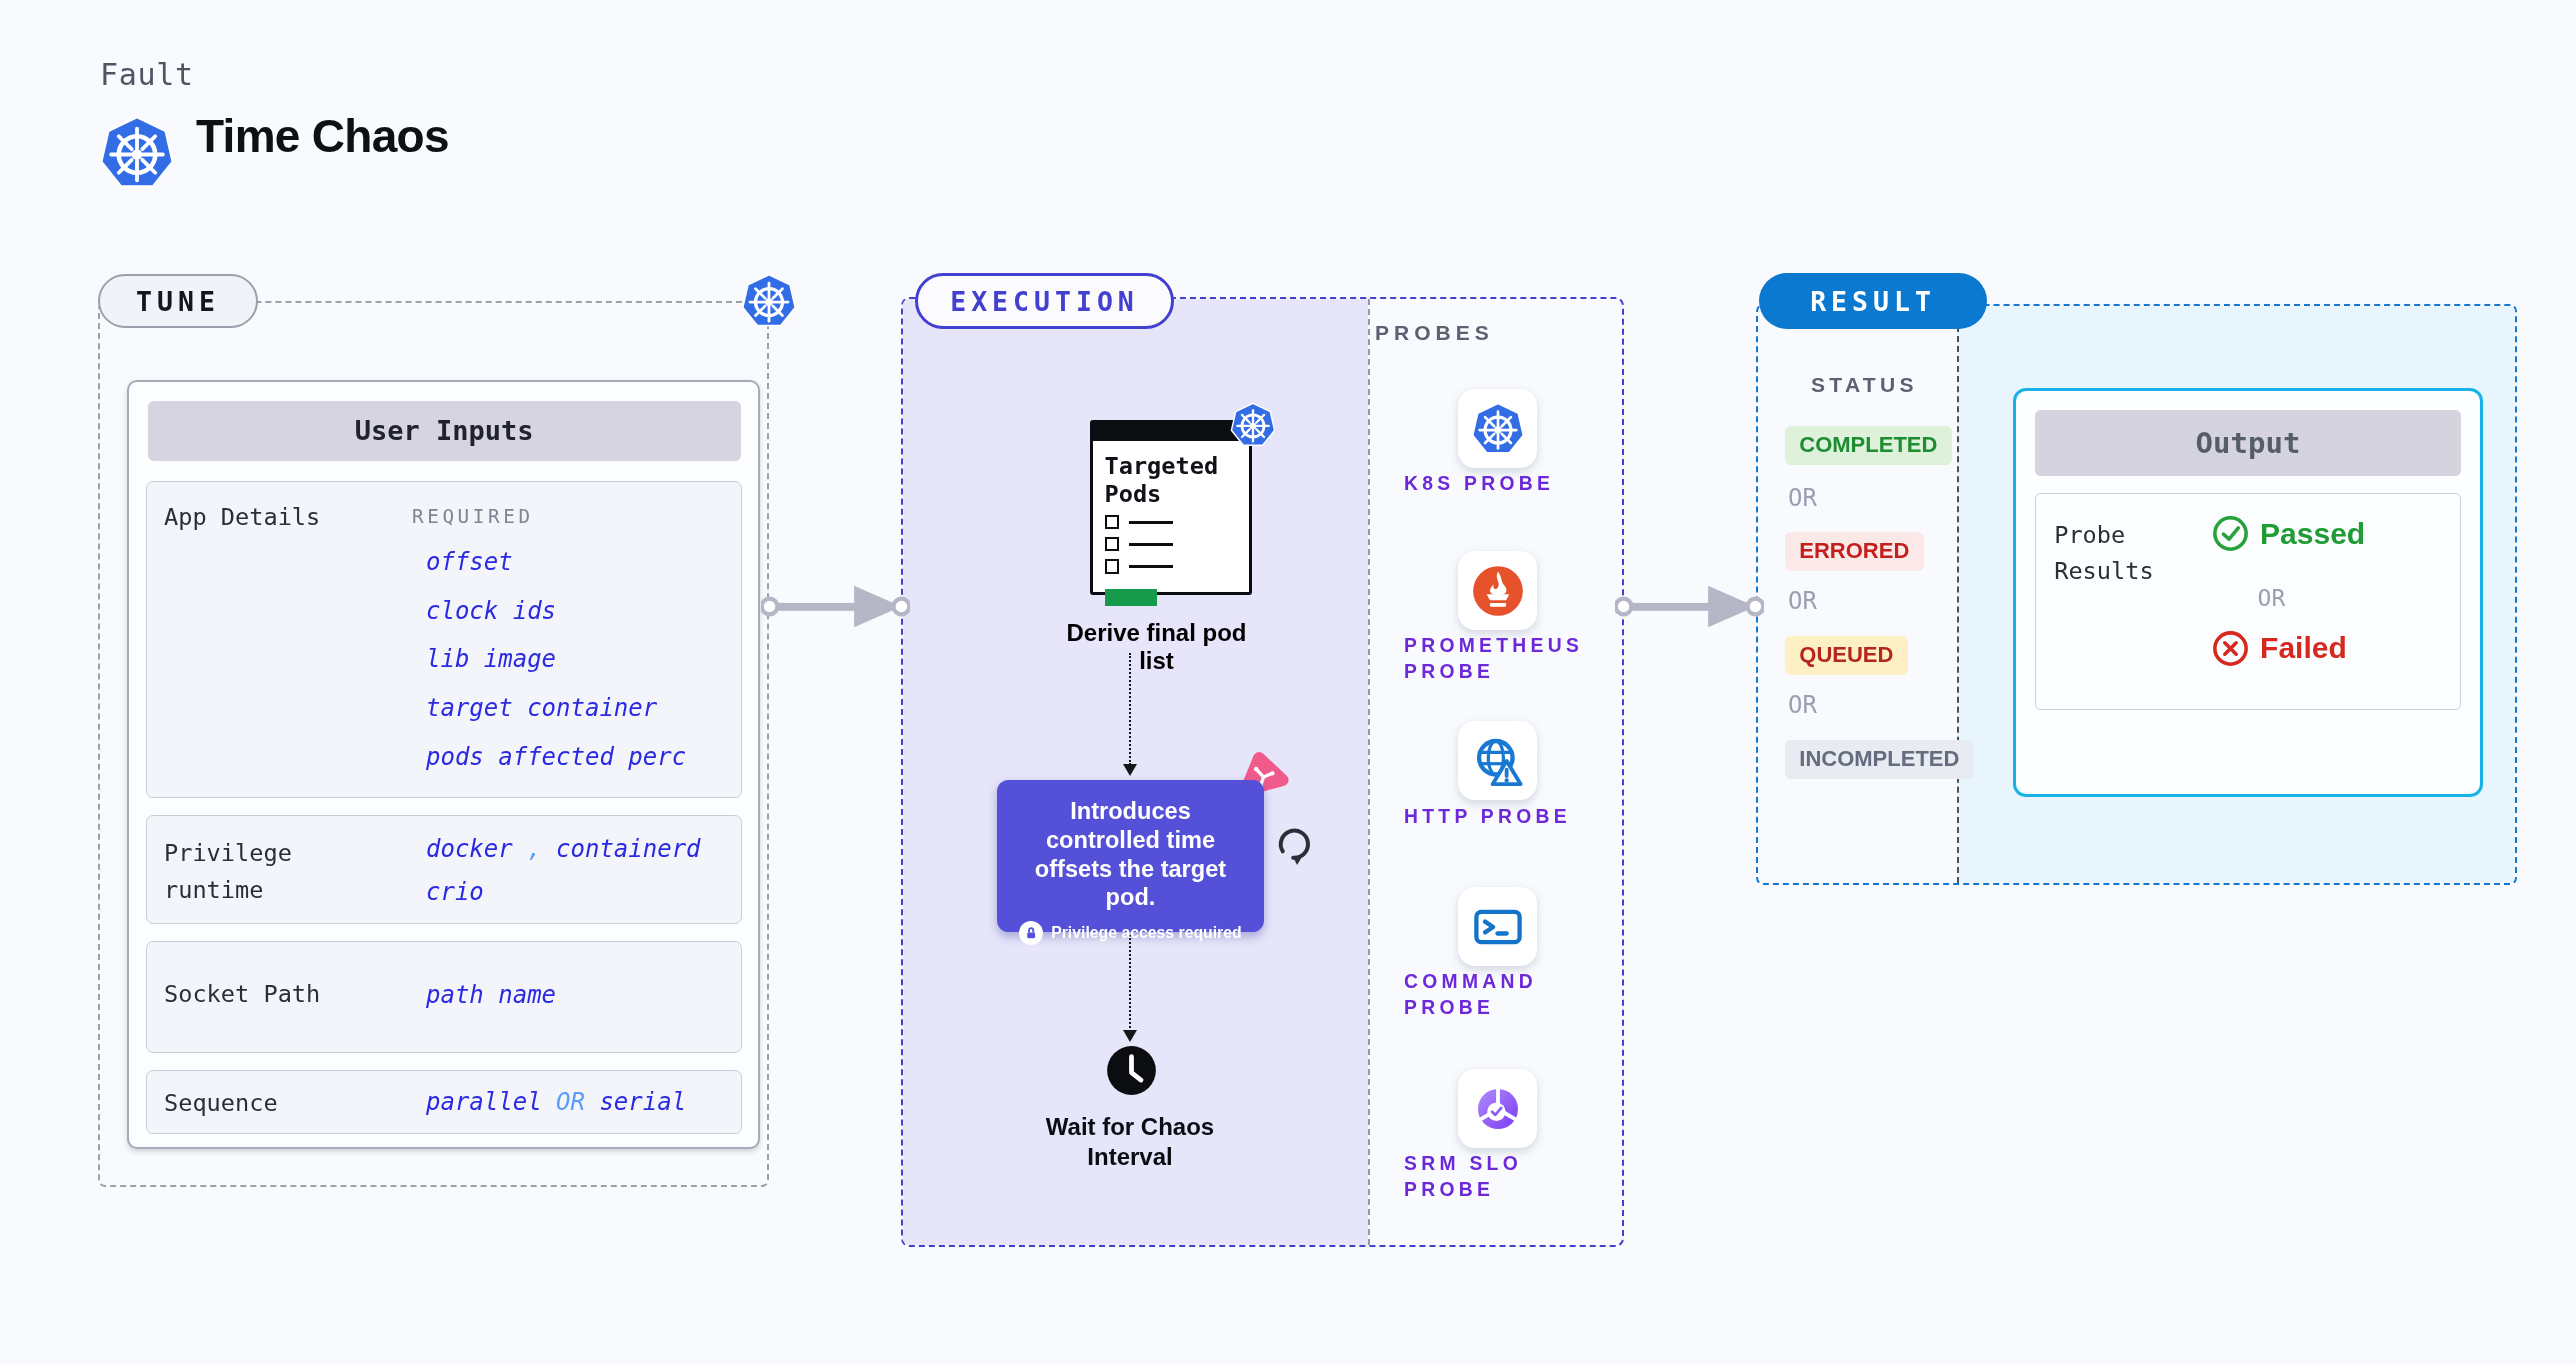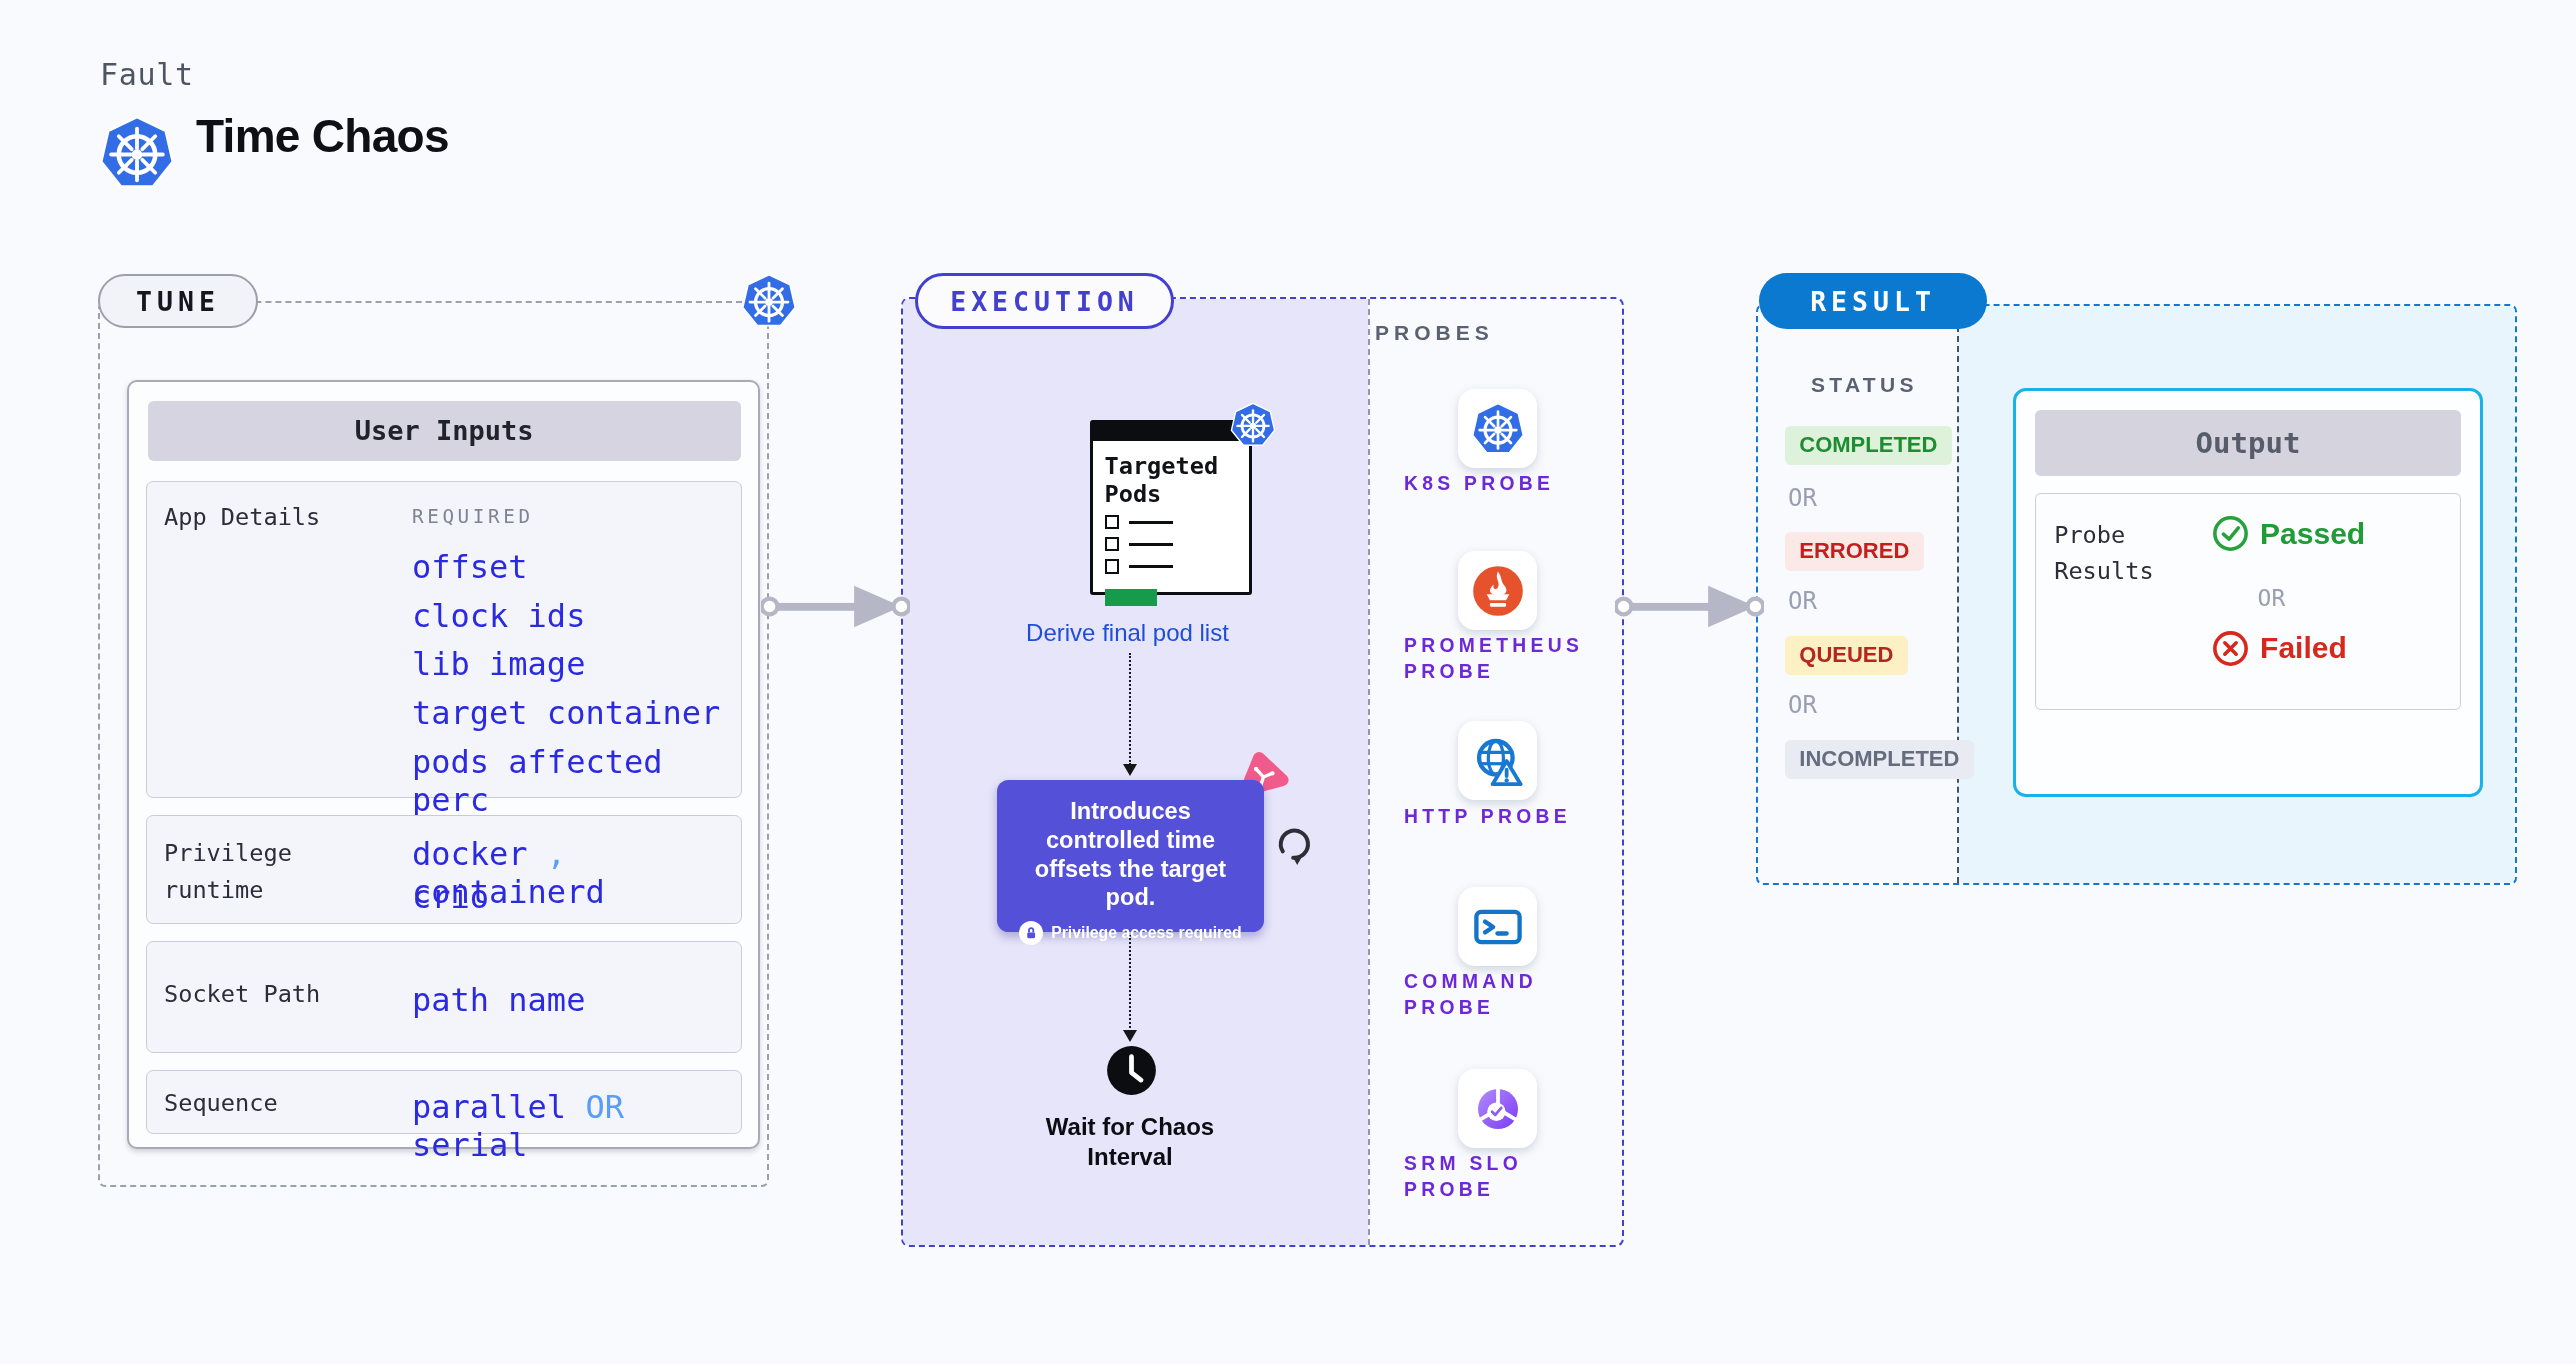--- a/index.html
+++ b/index.html
@@ -31,38 +31,38 @@
 
   
   .ui-card { left:127px; top:380px; width:633px; height:769px; background:#fcfdff; border:2.9px solid #a6abb7;
              border-radius:10px; box-shadow:0 2.1px 5.7px rgba(40,45,60,.18); z-index:2; }
   .ui-head { position:absolute; left:18.6px; top:18.6px; width:593px; height:60px; background:#d6d4e1; border-radius:5.7px;
              display:flex; align-items:center; justify-content:center;
              font-family:"DejaVu Sans Mono",monospace; font-weight:bold; font-size:27px; color:#20232c; }
   .ui-row  { position:absolute; left:17px; width:596px; background:#f3f5fa; border:1.4px solid #c9ccd8; border-radius:7.2px; }
   .ui-row .lbl { position:absolute; left:17px; font-family:"DejaVu Sans Mono",monospace; font-size:23.6px; color:#2a2e38; line-height:1.6; }
   .req     { position:absolute; left:265px; font-family:"DejaVu Sans Mono",monospace; font-size:19.3px; letter-spacing:3.6px; color:#7d8494; }
-  .blue-link { position:absolute; left:265px; font-family:"DejaVu Sans Mono",monospace; font-size:32px; color:#2b2ae0; }
+  .blue-link { position:absolute; left:279px; font-family:"DejaVu Sans Mono",monospace; font-size:24px; color:#2b2ae0;font-style:italic; }
   .lite-blue { color:#5a9cf8; }
 
   
   .flow-arrow { width:149px; height:49px; z-index:7; }
 
   
   .probes-title { left:1375px; top:321px; font-weight:bold; font-size:21px; letter-spacing:5px; color:#5a6170; }
   .tp-card { left:1050px; top:420px; width:162px; height:175px; background:#ffffff; border:3.6px solid #0c0d10; border-radius:2.9px; z-index:3;margin-left:40px; }
   .tp-head { position:absolute; left:-0.7px; top:-0.7px; right:-0.7px; height:18.6px; background:#0c0d10; }
   .tp-title{ position:absolute; left:11.5px; top:29px; font-family:"DejaVu Sans Mono",monospace; font-weight:bold; font-size:23.6px; line-height:1.2; color:#101218; }
   .tp-rows { position:absolute; left:11.5px; top:92px; }
   .tp-row  { display:flex; align-items:center; gap:10px; margin-bottom:7.9px; }
   .tp-chk  { width:14.3px; height:14.3px; border:2.9px solid #0c0d10; }
   .tp-line { width:44px; height:2.9px; background:#0c0d10; }
   .tp-bar  { position:absolute; left:11.5px; top:166px; width:52px; height:17px; background:#169a4c; }
   .tp-badge{ position:absolute; right:-26.5px; top:-21.5px; width:46px; height:46px; }
-  .derive-label { left:1020px; top:619px; width:215px; text-align:center; font-weight:normal; font-size:24px; color:#1d4ed8; }
+  .derive-label { left:1049px; top:619px; width:215px; text-align:center; font-weight:bold; font-size:24px; color:#000000; }
   .dotted-v { width:0; border-left:2.9px dotted #15161a; z-index:2; }
   .dot-arrow { width:0; height:0; border-left:7.9px solid transparent; border-right:7.9px solid transparent; border-top:12px solid #15161a; z-index:2; }
   .tooltip { left:997px; top:780px; width:267px; height:152px; background:#5450d8; border-radius:11.5px; z-index:4;
              box-shadow:0 4.3px 10px rgba(60,56,160,.35); text-align:center; padding-top:17px; }
   .tooltip-text { font-weight:bold; font-size:23.6px; line-height:1.22; color:#ffffff; padding:0 18.6px; }
   .priv-row { margin-top:9.3px; display:flex; align-items:center; justify-content:center; gap:7.9px; }
   .lock-circ { width:24px; height:24px; border-radius:50%; background:#ffffff; display:flex; align-items:center; justify-content:center; }
   .priv-text { color:#ffffff; font-size:15.8px; font-weight:bold; }
   .pink-logo { left:1234px; top:749px; width:59px; height:59px; z-index:3; }
   .refresh-ic { left:1274px; top:825px; width:40px; height:40px; z-index:3; }

